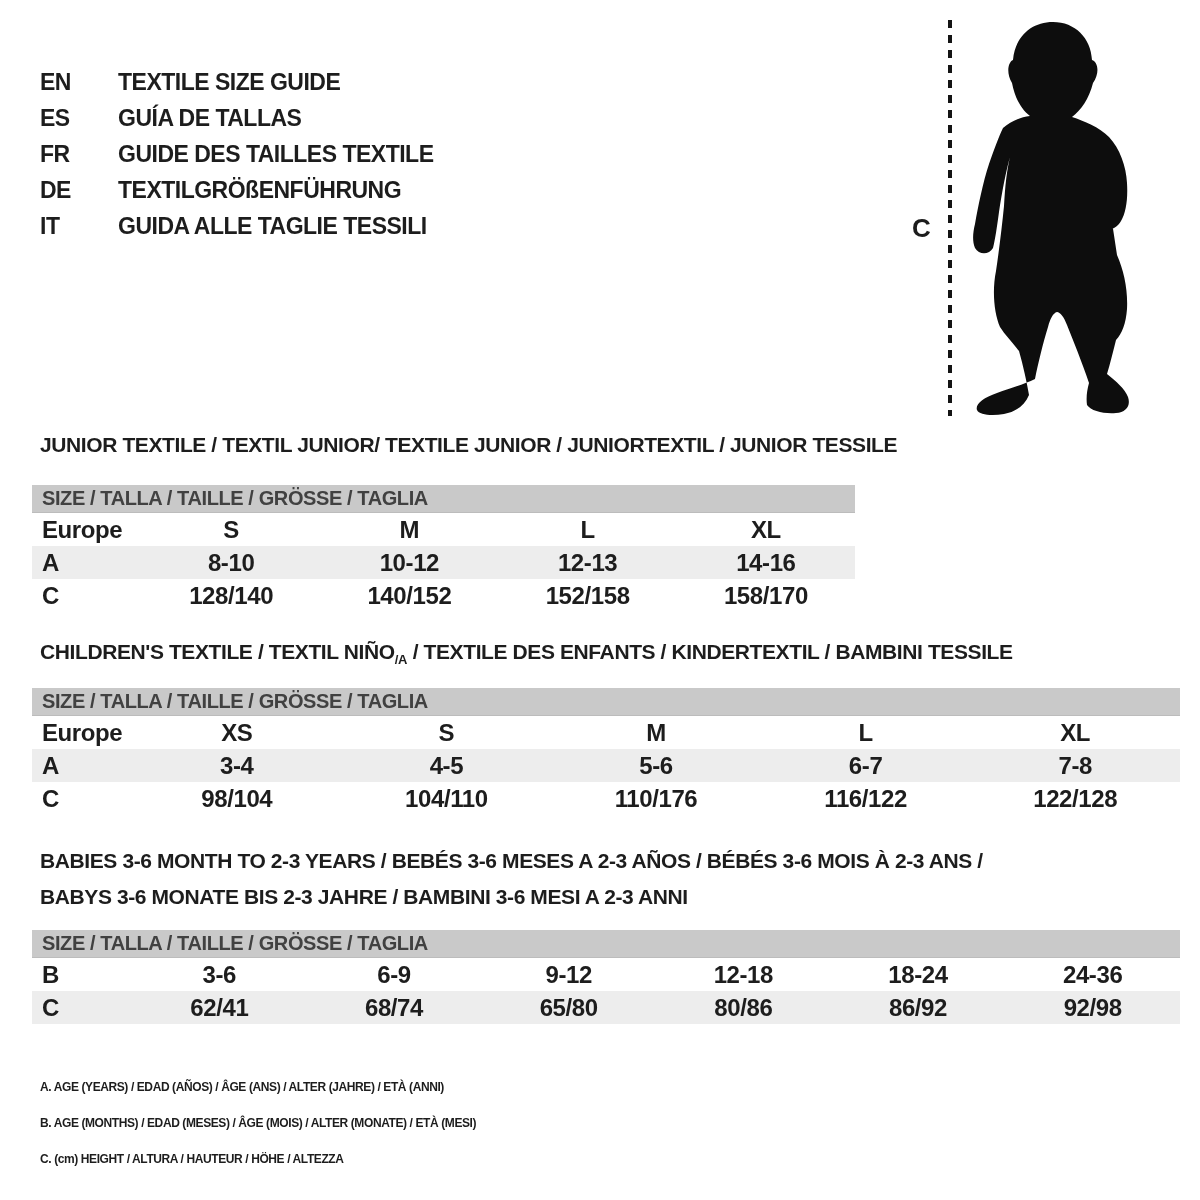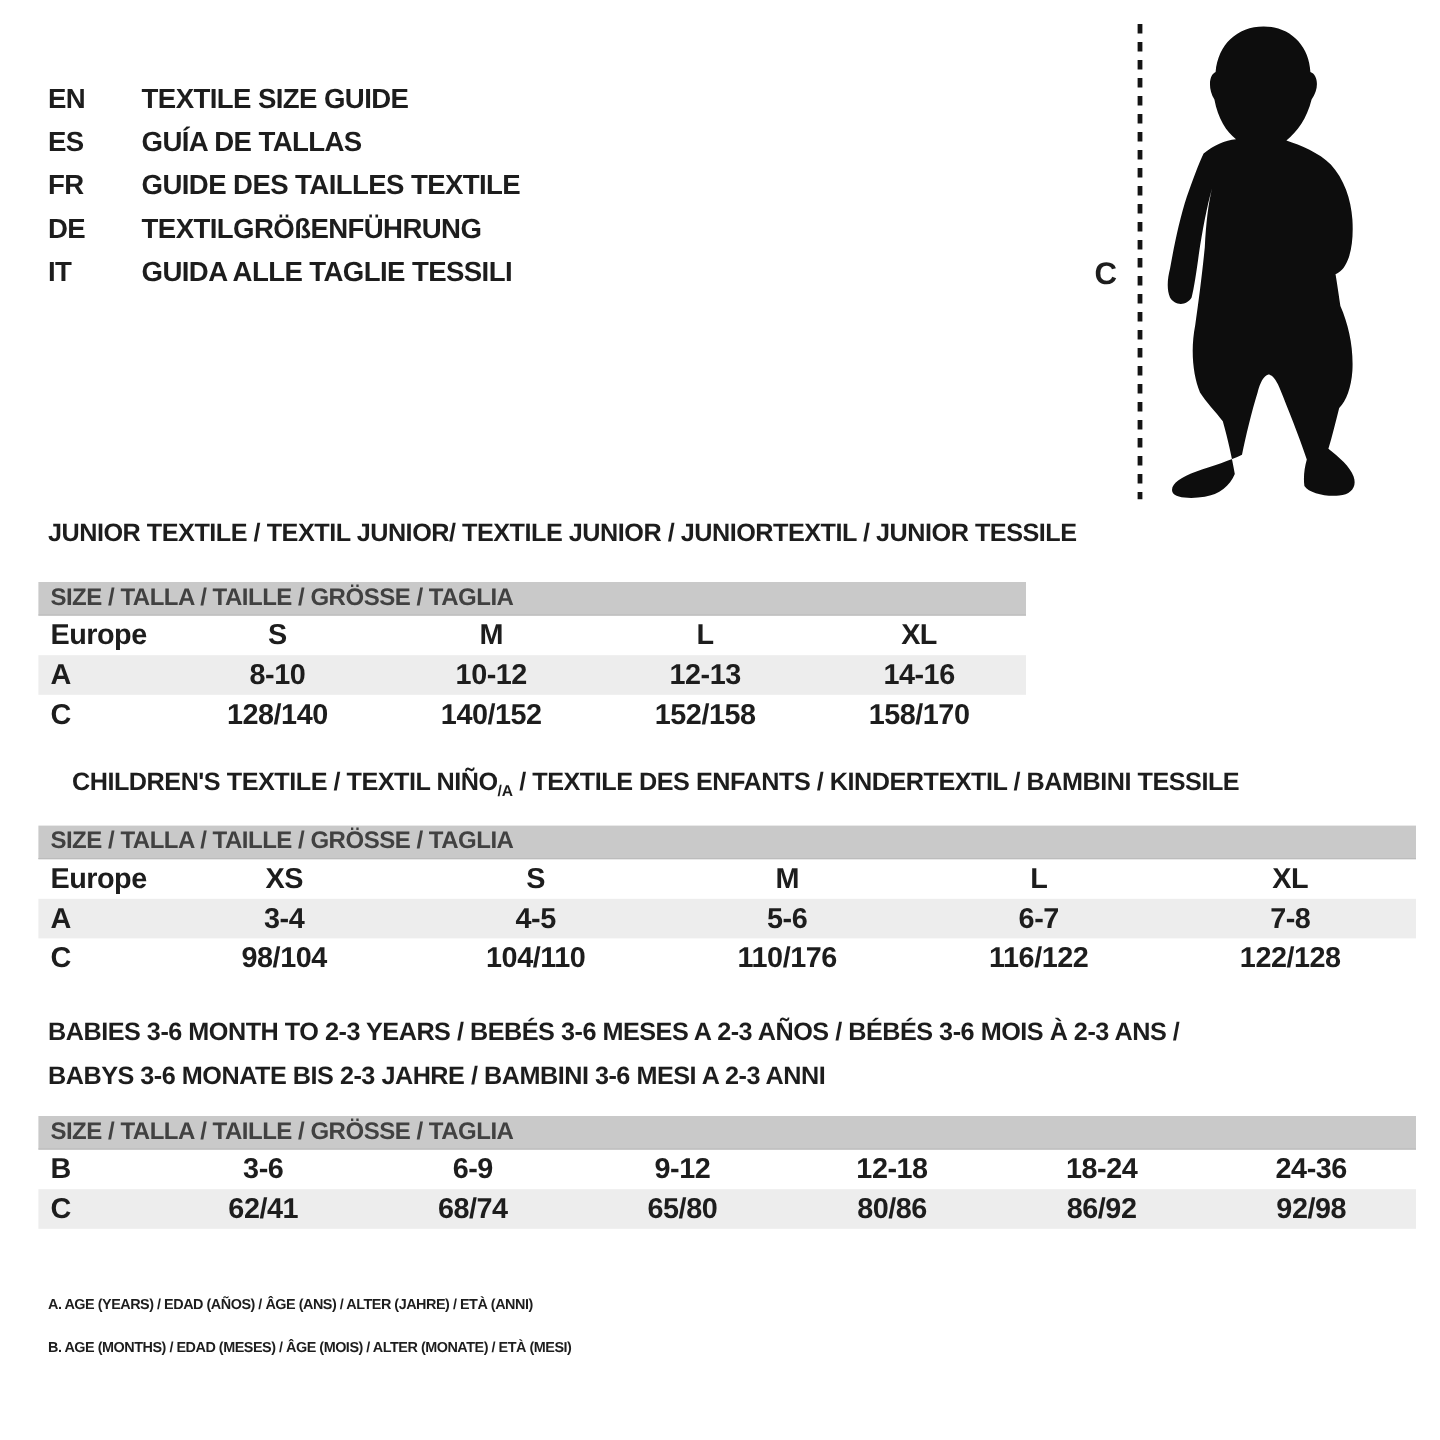--- a/index.html
+++ b/index.html
@@ -140,21 +140,21 @@
     </div>
     <div class="t-row">
       <span class="lbl">C</span>
       <span class="val">128/140</span>
       <span class="val">140/152</span>
       <span class="val">152/158</span>
       <span class="val">158/170</span>
     </div>
   </div>
 
-  <div class="section-heading" style="top:634px;margin-left:20px;">
+  <div class="section-heading" style="top:634px;">
     <span>CHILDREN'S TEXTILE / TEXTIL NIÑO</span><span class="sub">/A</span><span> / TEXTILE DES ENFANTS / KINDERTEXTIL / BAMBINI TESSILE</span>
   </div>
   <div class="size-table children" style="top:688px;">
     <div class="bar">SIZE / TALLA / TAILLE / GRÖSSE / TAGLIA</div>
     <div class="t-row">
       <span class="lbl">Europe</span>
       <span class="val">XS</span>
       <span class="val">S</span>
       <span class="val">M</span>
       <span class="val">L</span>
@@ -200,15 +200,16 @@
       <span class="val">65/80</span>
       <span class="val">80/86</span>
       <span class="val">86/92</span>
       <span class="val">92/98</span>
     </div>
   </div>
 
   <div class="legend">
     <div>A. AGE (YEARS) / EDAD (AÑOS) / ÂGE (ANS) / ALTER (JAHRE) / ETÀ (ANNI)</div>
     <div>B. AGE (MONTHS) / EDAD (MESES) / ÂGE (MOIS) / ALTER (MONATE) / ETÀ (MESI)</div>
+    <div>C. (cm) HEIGHT / ALTURA / HAUTEUR / HÖHE / ALTEZZA</div>
   </div>
 
 </div>
 
 </body></html>

